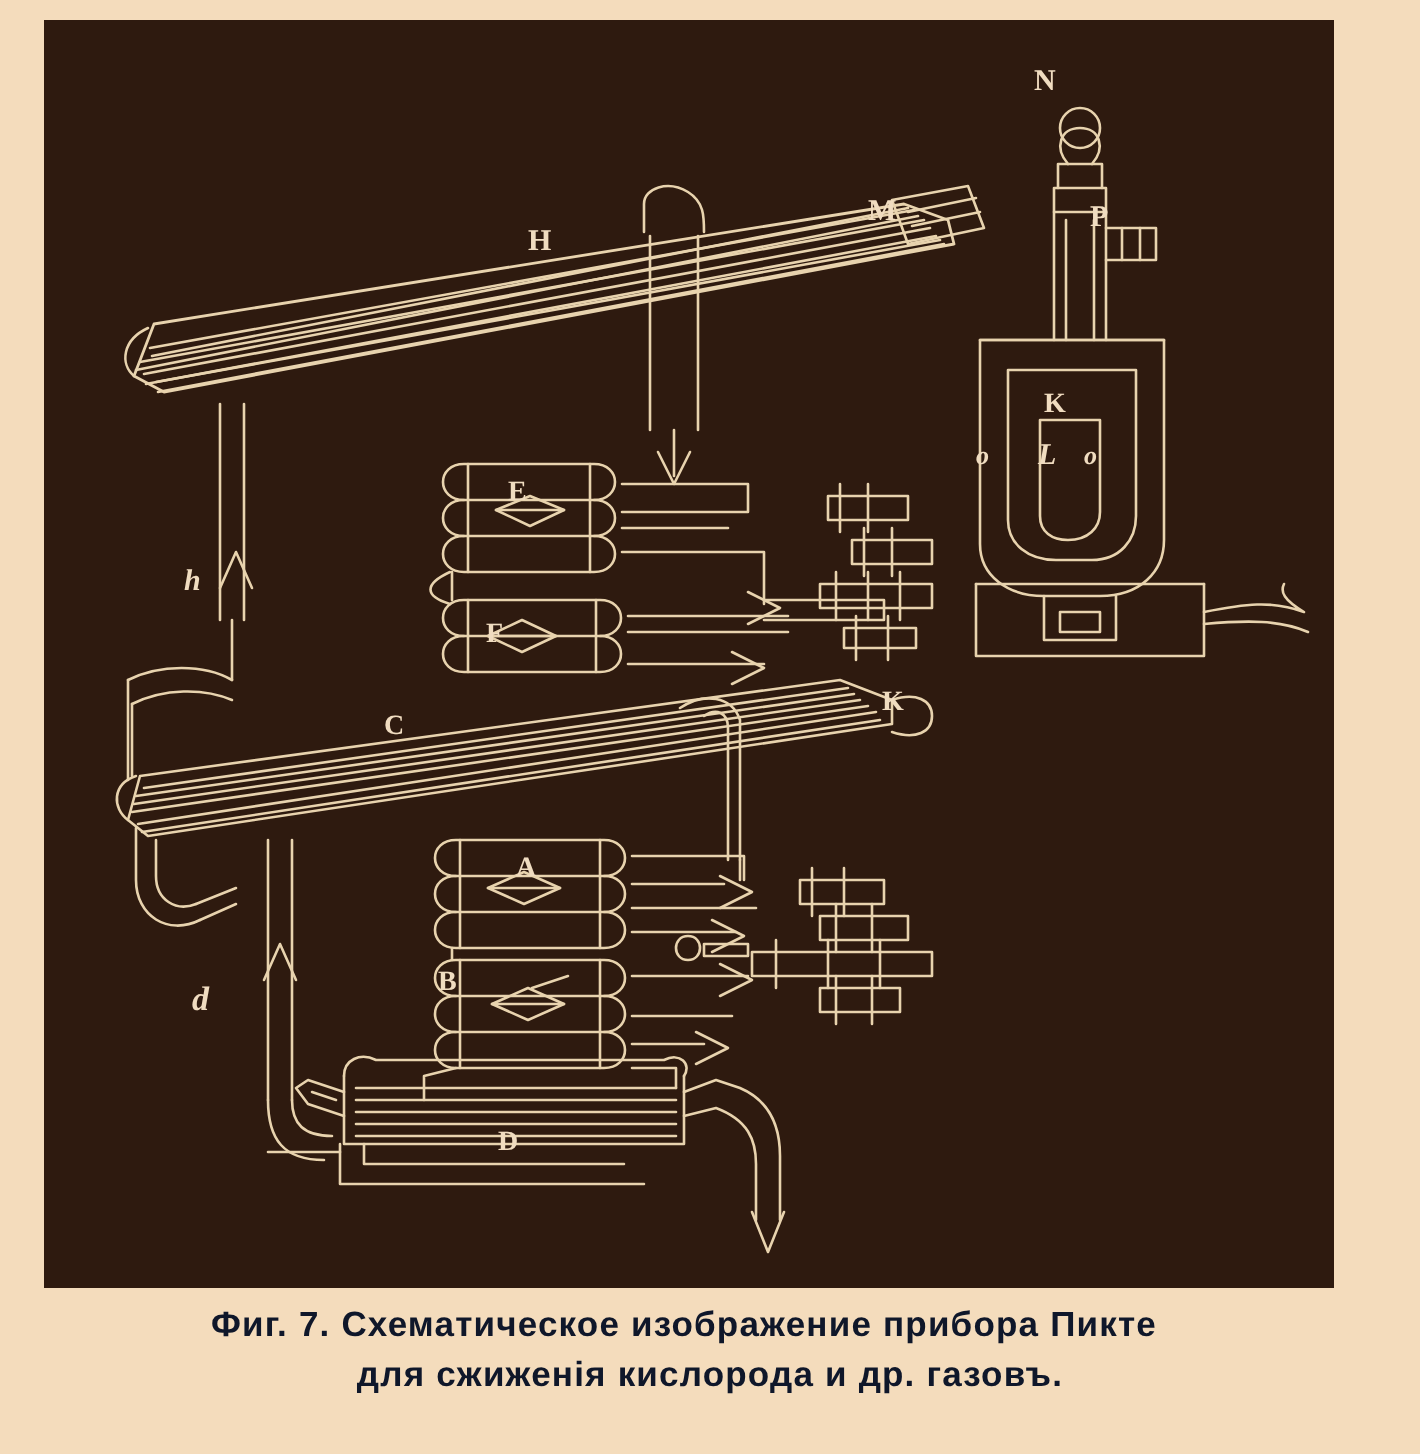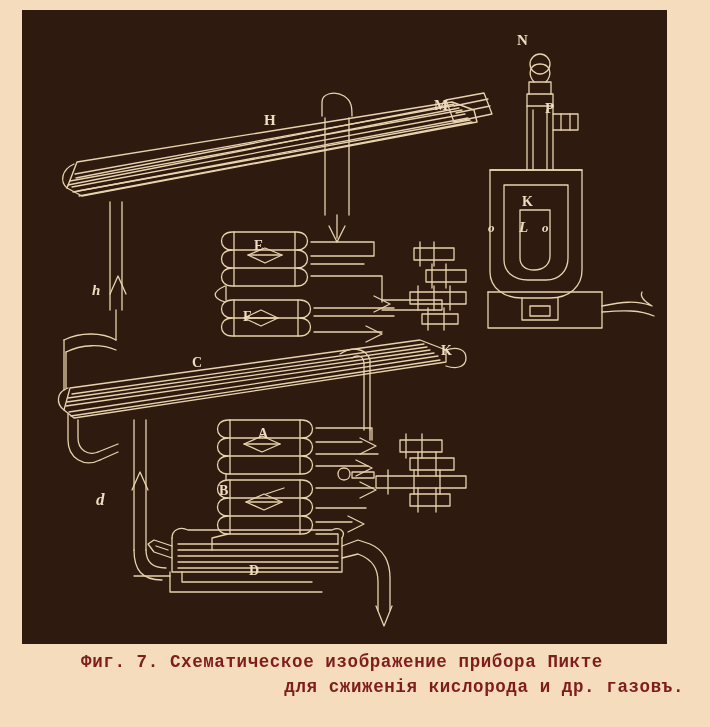--- a/index.html
+++ b/index.html
@@ -30,33 +30,32 @@
   }
   #plate svg {
     display: block;
   }
   #caption {
     position: absolute;
     left: 0;
     top: 650px;
     width: 684px;
     text-align: center;
-    color: #7f1d1d;
-    font-family: Liberation Mono, monospace;
+    color: #0f172a;
+    font-family: Liberation Sans, sans-serif;
   }
   .cap-line {
     font-size: 17.5px;
     font-weight: bold;
     letter-spacing: 0.6px;
     line-height: 25px;
     white-space: nowrap;
   }
   .cap-line.second {
     padding-left: 26px;
-    text-align: right;
   }
   .lbl {
     font-family: "Liberation Serif", serif;
     font-weight: bold;
     fill: #f0dcc0;
   }
   .lbl-i {
     font-family: "Liberation Serif", serif;
     font-weight: bold;
     font-style: italic;

